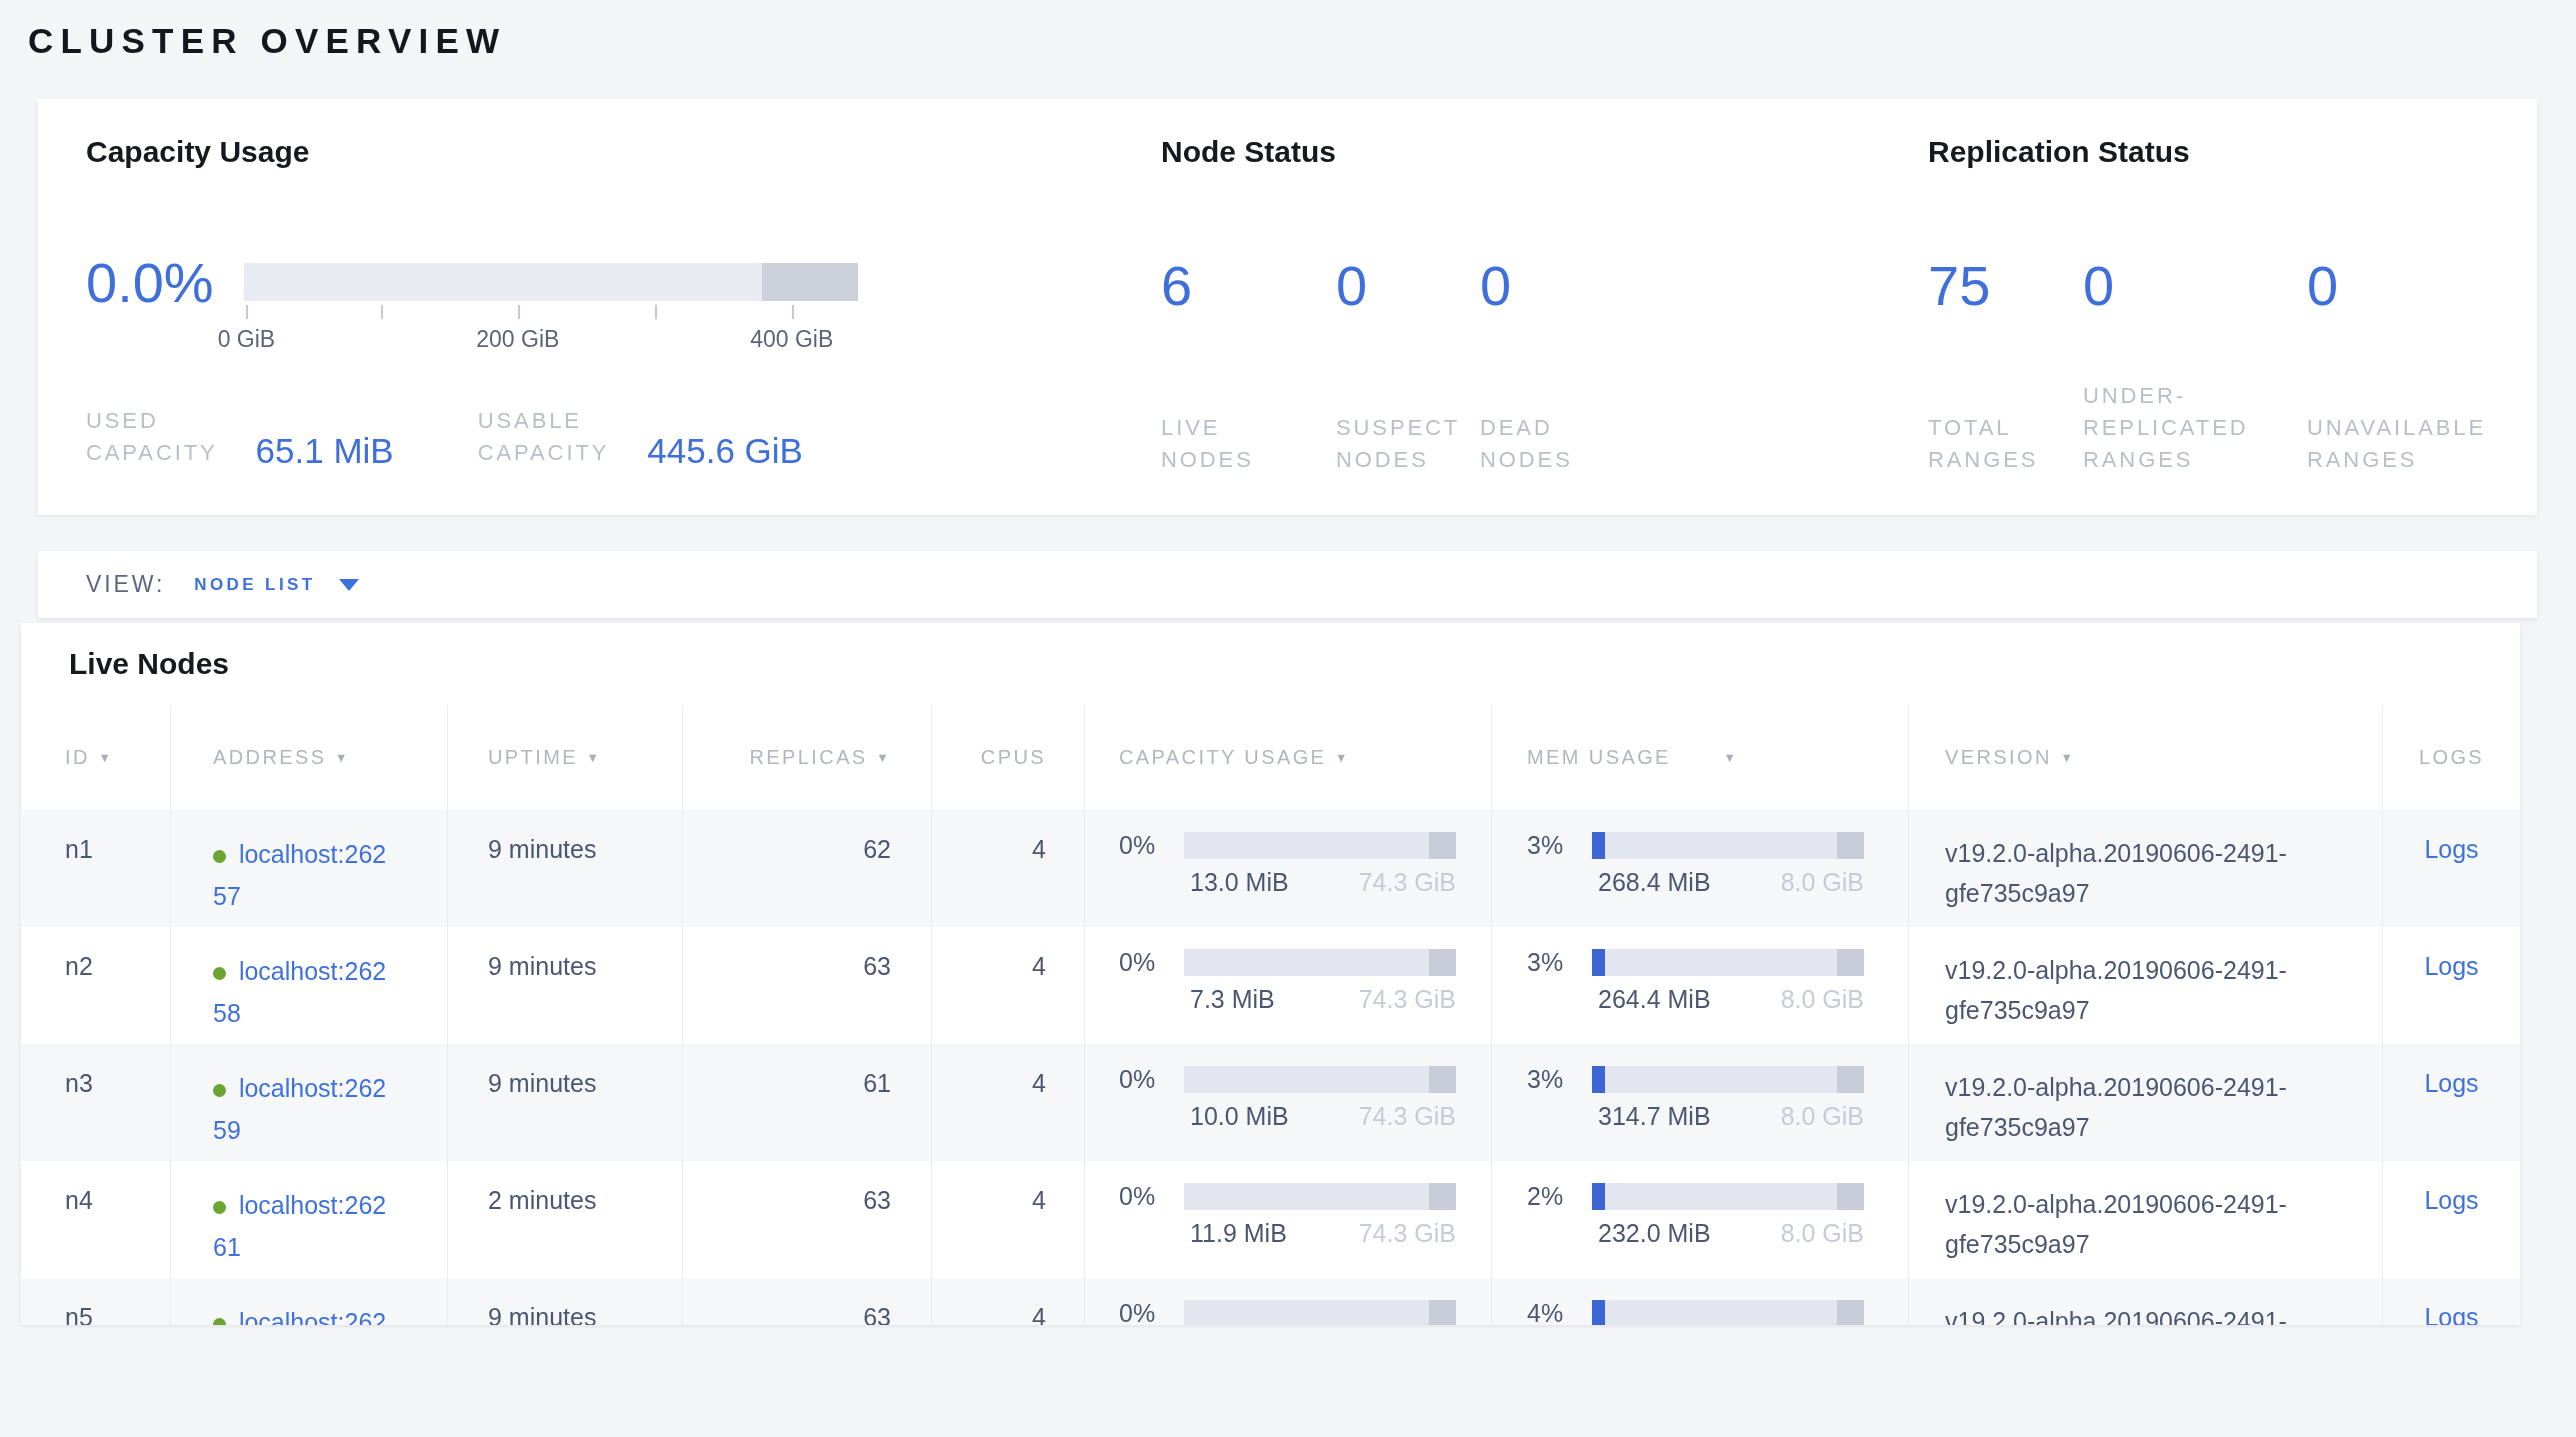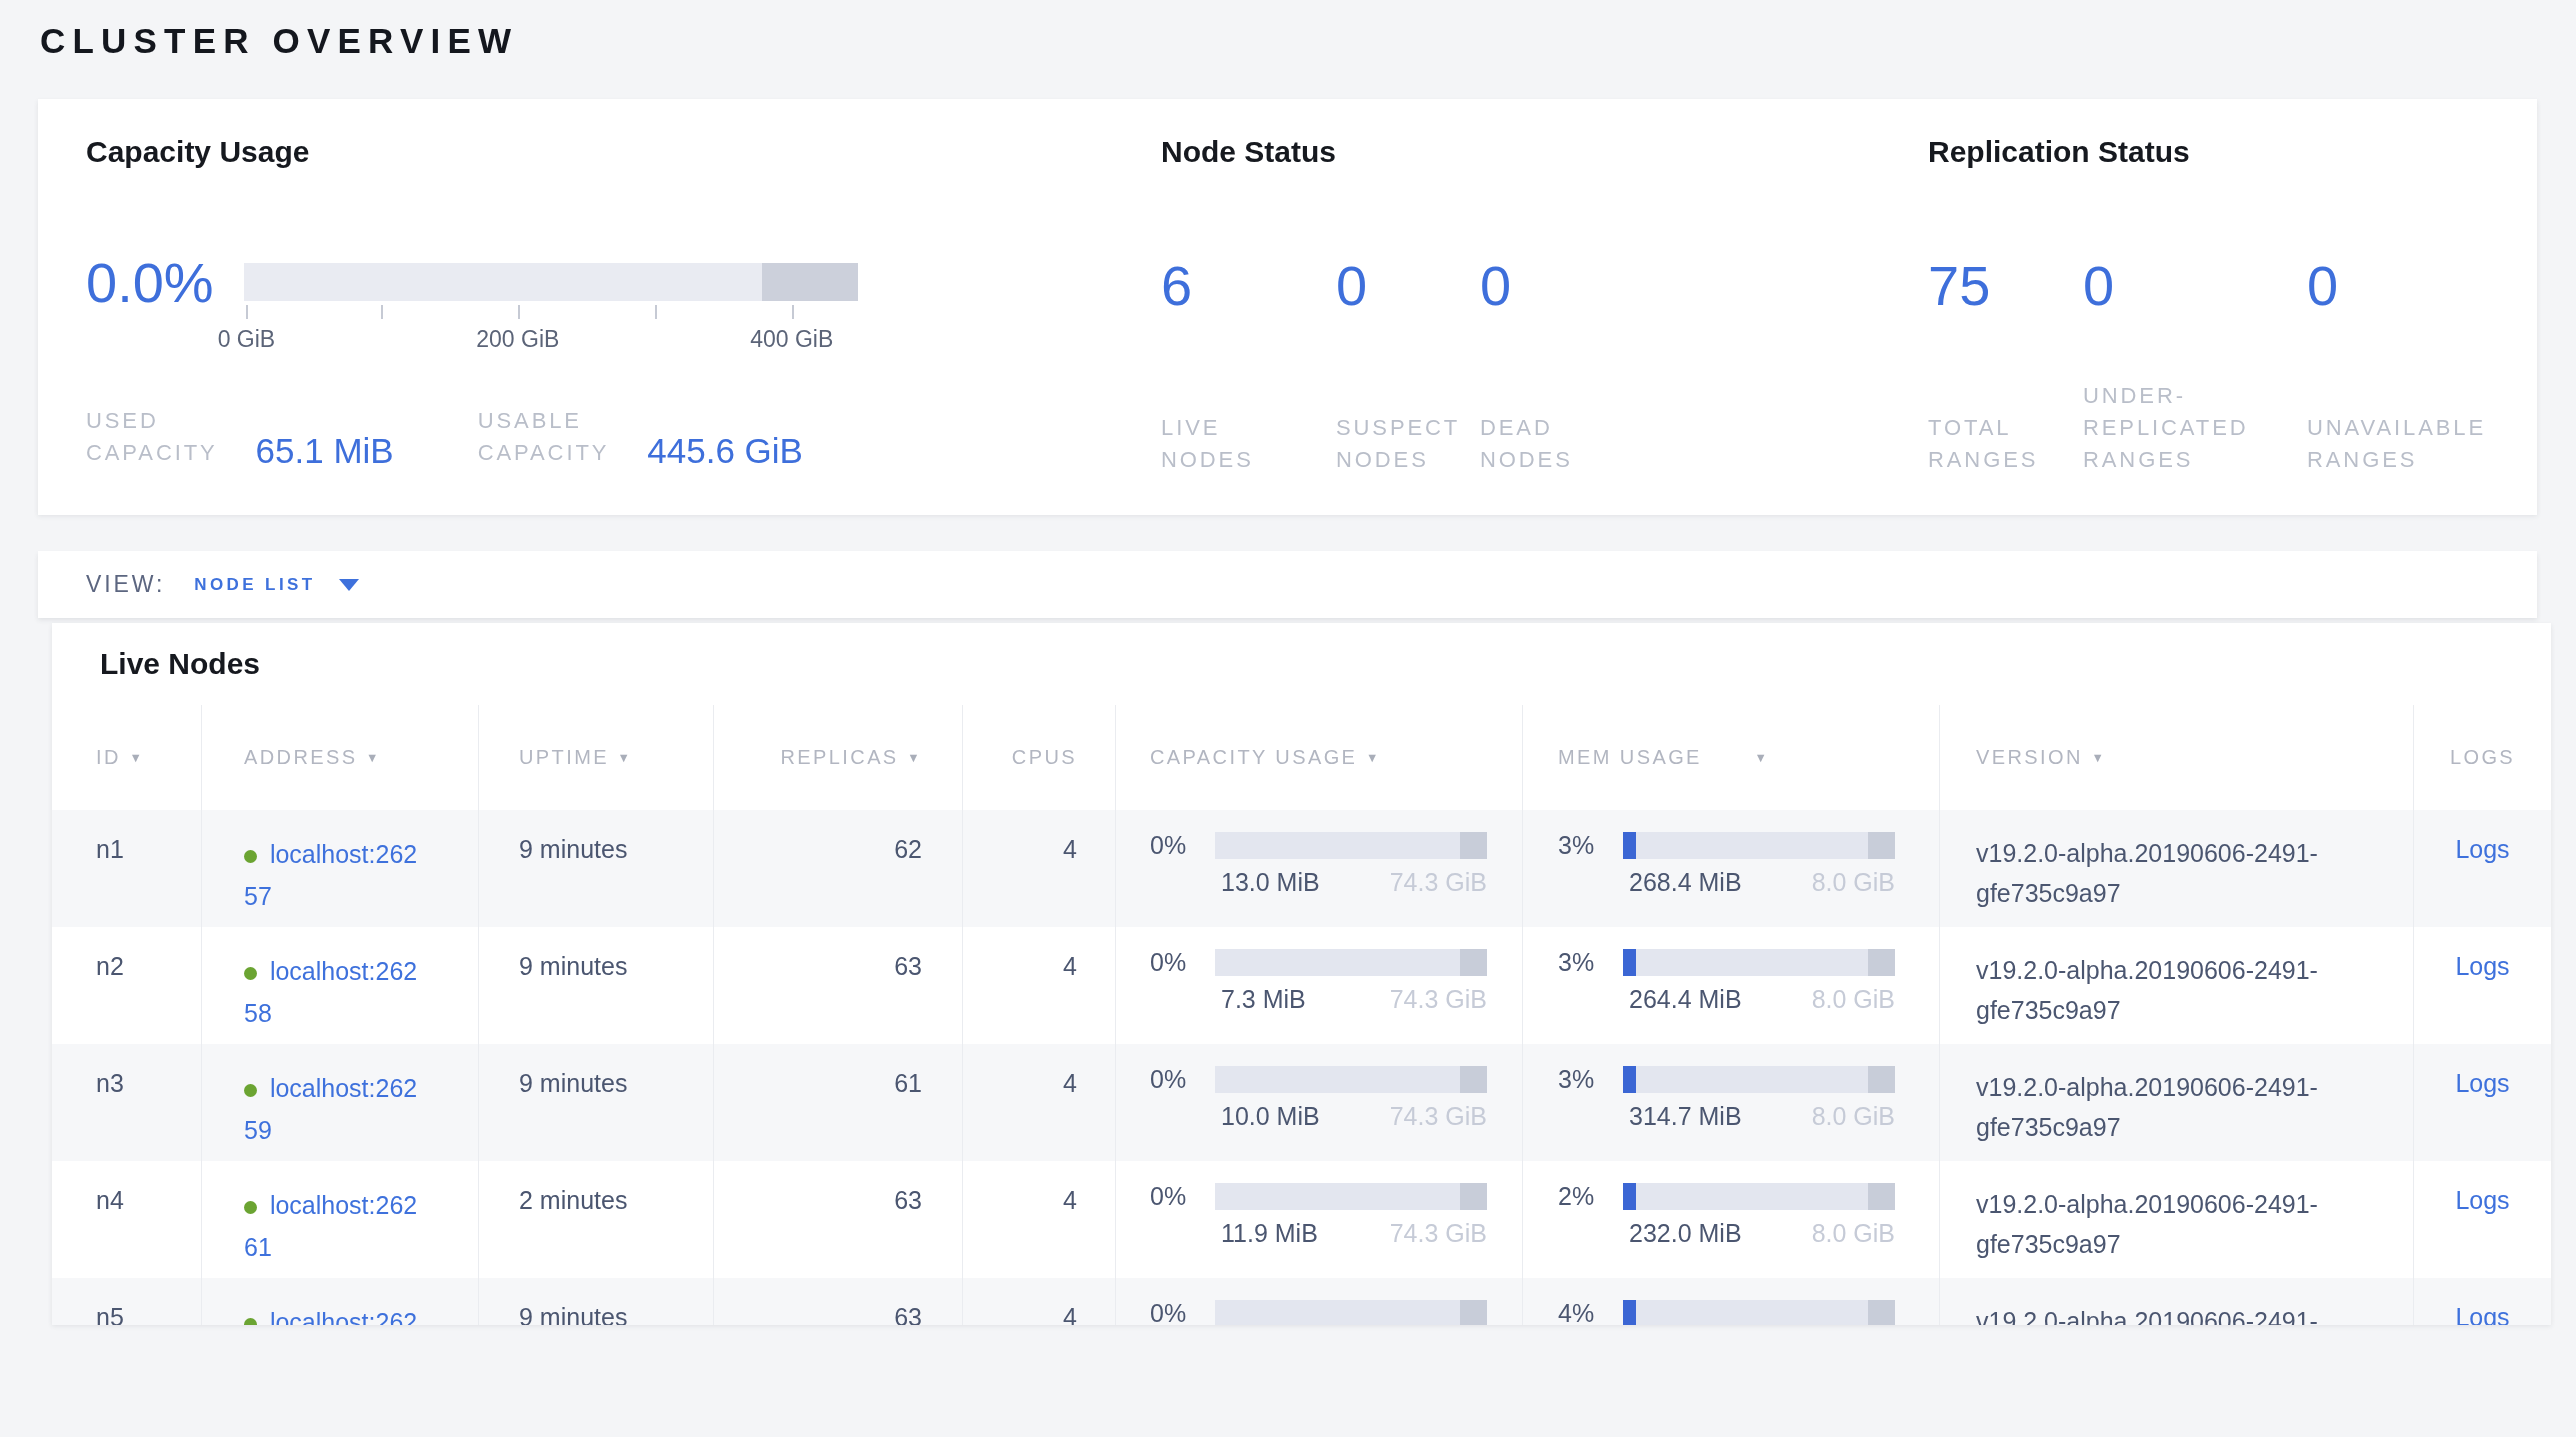--- a/index.html
+++ b/index.html
@@ -6,21 +6,21 @@
   body{
     width:2576px;height:1438px;overflow:hidden;
     background:#f4f5f7;
     font-family:"Liberation Sans","DejaVu Sans",sans-serif;
     -webkit-font-smoothing:antialiased;
   }
   .page{position:relative;width:2576px;height:1438px;overflow:hidden;}
 
   
   .page-title{
-    margin:21px 0 0 40px;
+    margin:21px 0 0 28px;
     font-size:35px;font-weight:700;letter-spacing:7.2px;
     color:#14171e;
   }
 
   
   .summary-card{
     position:absolute;left:38px;top:99px;width:2499px;height:416px;
     background:#ffffff;box-shadow:0 1.9px 4.8px rgba(50,55,70,.10);
   }
   .sec{position:absolute;top:35px;height:380px;}
@@ -74,21 +74,21 @@
   .view-select{display:flex;align-items:center;margin-left:29px;cursor:pointer;}
   .view-value{font-size:17px;letter-spacing:3.4px;color:#3e71dc;font-weight:600;}
   .caret-down{
     width:0;height:0;margin-left:23px;
     border-left:10.5px solid transparent;border-right:10.5px solid transparent;
     border-top:12.5px solid #3e71dc;
   }
 
   
   .table-card{
-    position:absolute;left:52px;top:623px;width:2499px;height:702px;
+    position:absolute;left:21px;top:623px;width:2499px;height:702px;
     background:#fff;box-shadow:0 1.9px 4.8px rgba(50,55,70,.10);overflow:hidden;
   }
   .table-heading{
     margin:23px 0 0 48px;font-size:30px;font-weight:700;color:#16191f;line-height:36px;
   }
   .grid{display:grid;grid-template-columns:150px 277px 235px 249px 153px 407px 417px 474px 137px;}
   .thead{margin-top:23px;height:105px;}
   .th{
     display:flex;align-items:center;box-sizing:border-box;
     font-size:20px;letter-spacing:2.4px;color:#b2b6c1;font-weight:500;

